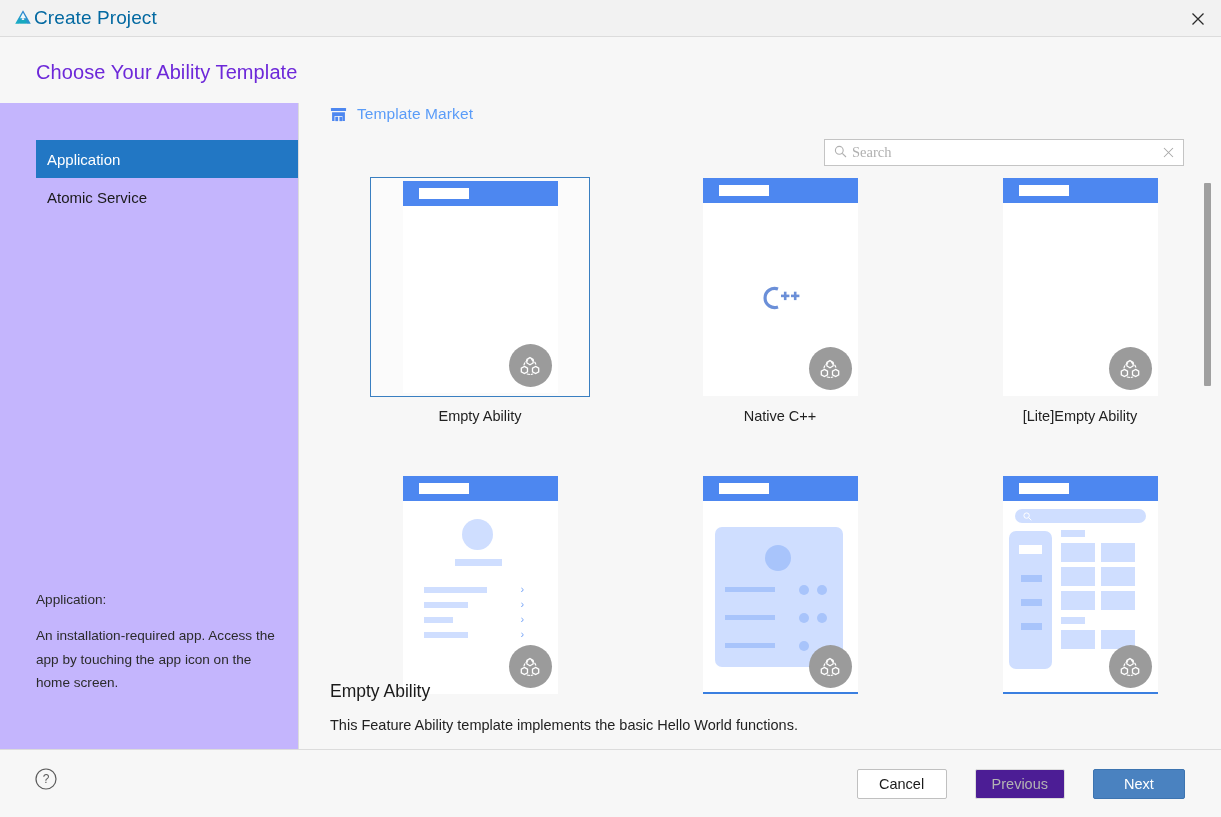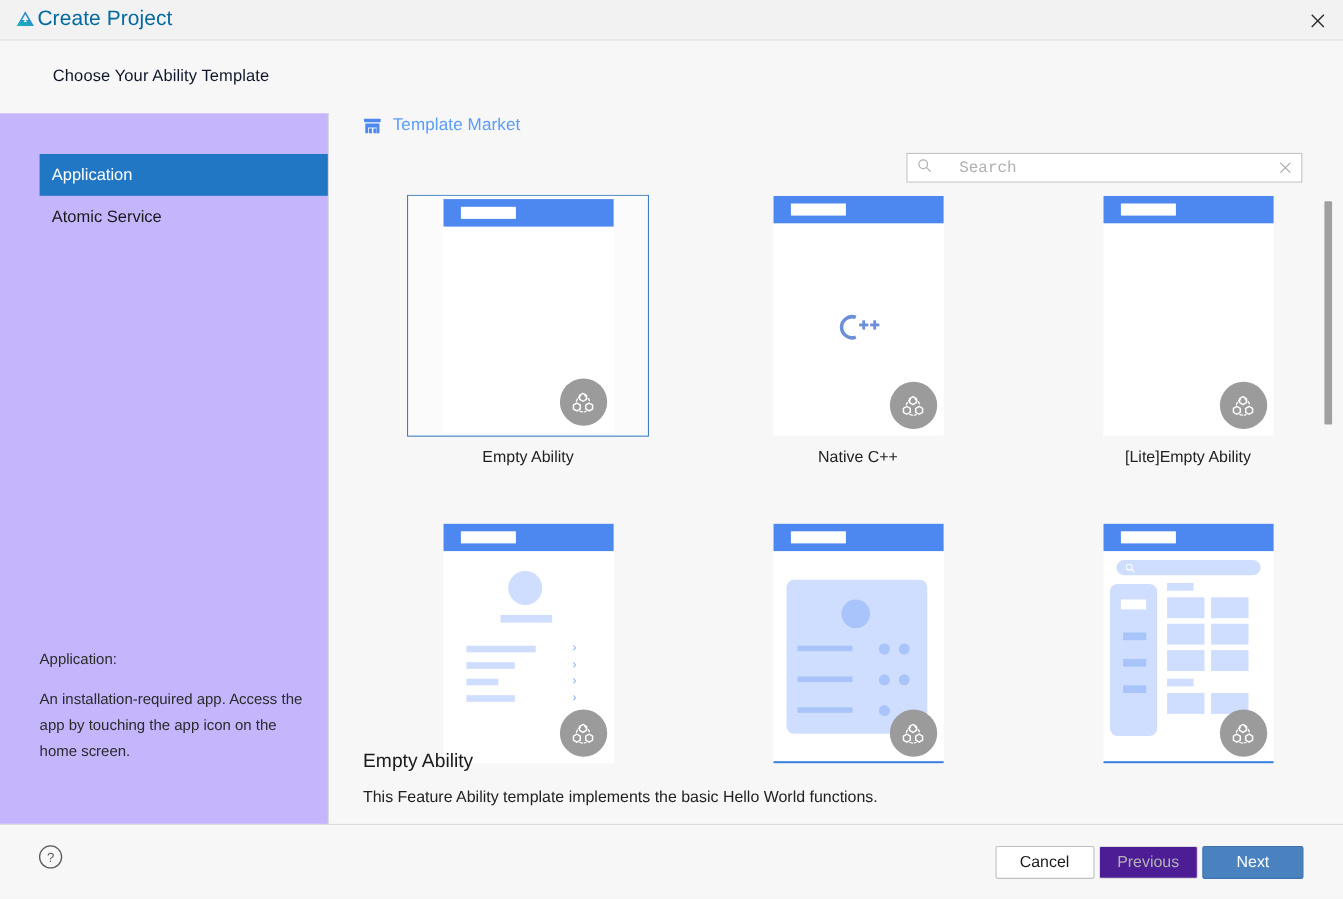--- a/index.html
+++ b/index.html
@@ -34,22 +34,22 @@
   .close-btn svg { display: block; }
 
   
   .dialog {
     width: 1221px; height: 780px;
     background: #f7f7f7;
     position: relative;
   }
   .page-title {
     position: absolute;
-    left: 48px; top: 24px;
-    font-size: 15px; color: #0f172a;
+    left: 36px; top: 24px;
+    font-size: 20px; color: #6d28d9;
     letter-spacing: .1px;
   }
 
   
   .left-panel {
     position: absolute;
     left: 0; top: 66px;
     width: 299px; height: 683px;
     background: #c4b5fd;
     border-right: 1px solid #dcdcdc;
@@ -109,23 +109,23 @@
     background: #ffffff;
     border: 1px solid #c4c4c4;
     display: flex; align-items: center;
     padding: 0 7px 0 9px;
   }
   .search-ico { flex: 0 0 auto; display: block; }
   .search-input {
     flex: 1;
     border: none; outline: none;
     background: transparent;
-    font-family: Liberation Mono, monospace;
+    font-family: Liberation Serif, serif;
     font-size: 14.5px; color: #333;
-    margin-left: 25px;
+    margin-left: 5px;
   }
   .search-input::placeholder { color: #b0b0b0; }
   .search-clear {
     flex: 0 0 auto; cursor: pointer;
     display: flex; align-items: center; justify-content: center;
     width: 16px; height: 16px;
   }
 
   
   .grid-viewport {
@@ -243,21 +243,21 @@
   }
   .help-btn {
     position: absolute;
     left: 34px; top: 17px;
     width: 24px; height: 24px;
     cursor: pointer;
   }
   .btns {
     position: absolute;
     right: 36px; top: 19px;
-    display: flex; gap: 4px; padding-left: 40px;
+    display: flex; gap: 28px; padding-left: 40px;
   }
   .btn {
     height: 30px;
     min-width: 90px;
     padding: 0 16px;
     font-family: "Liberation Sans", sans-serif;
     font-size: 14.5px;
     border-radius: 2px;
     cursor: pointer;
     display: flex; align-items: center; justify-content: center;

